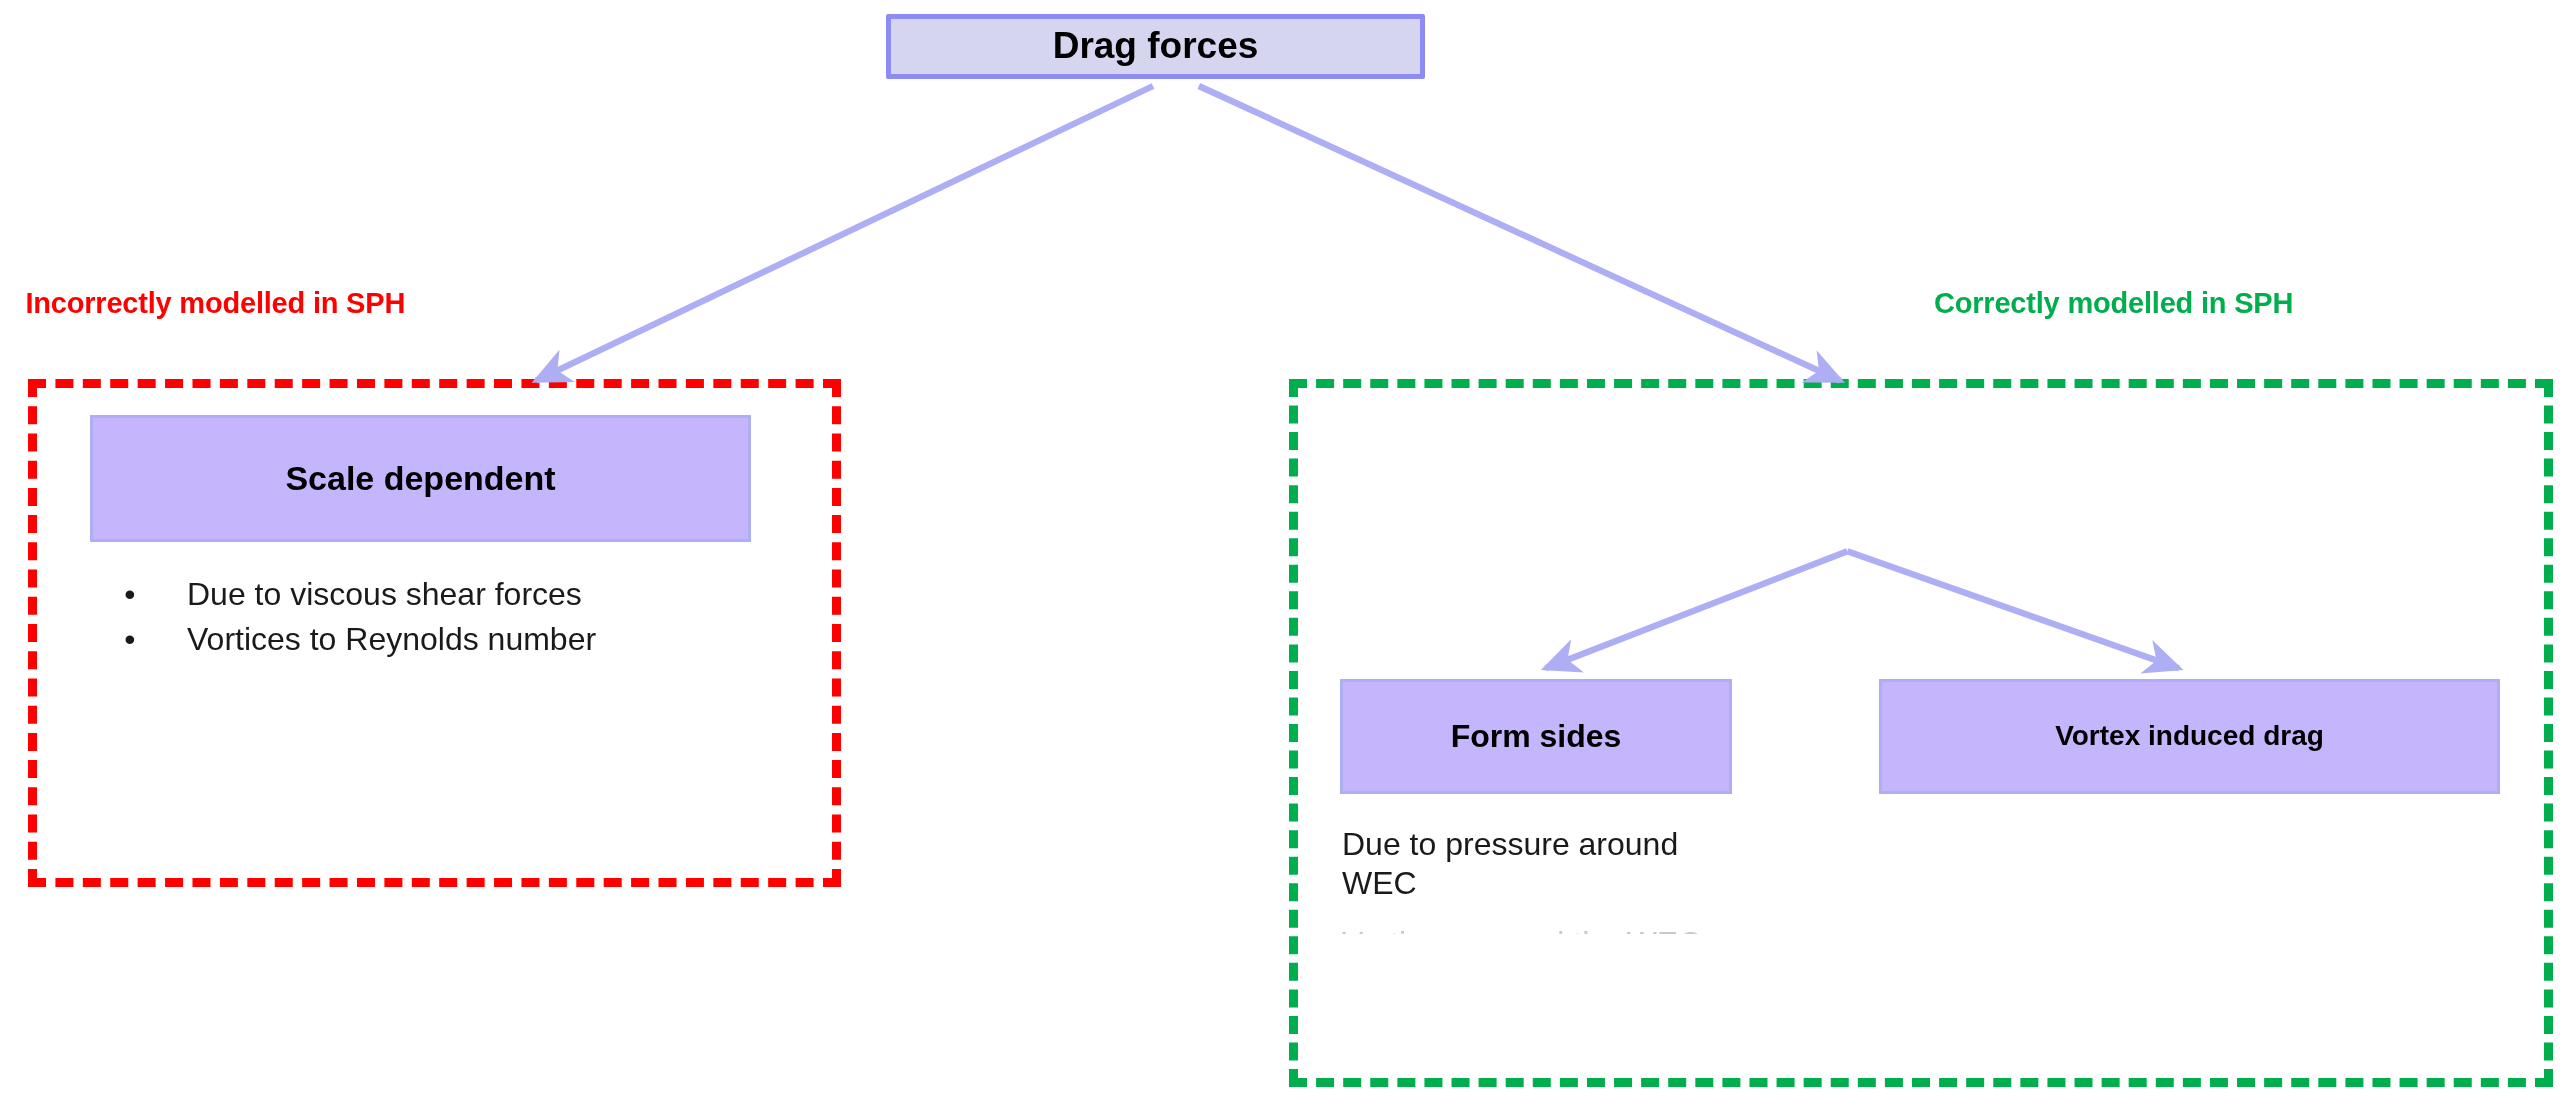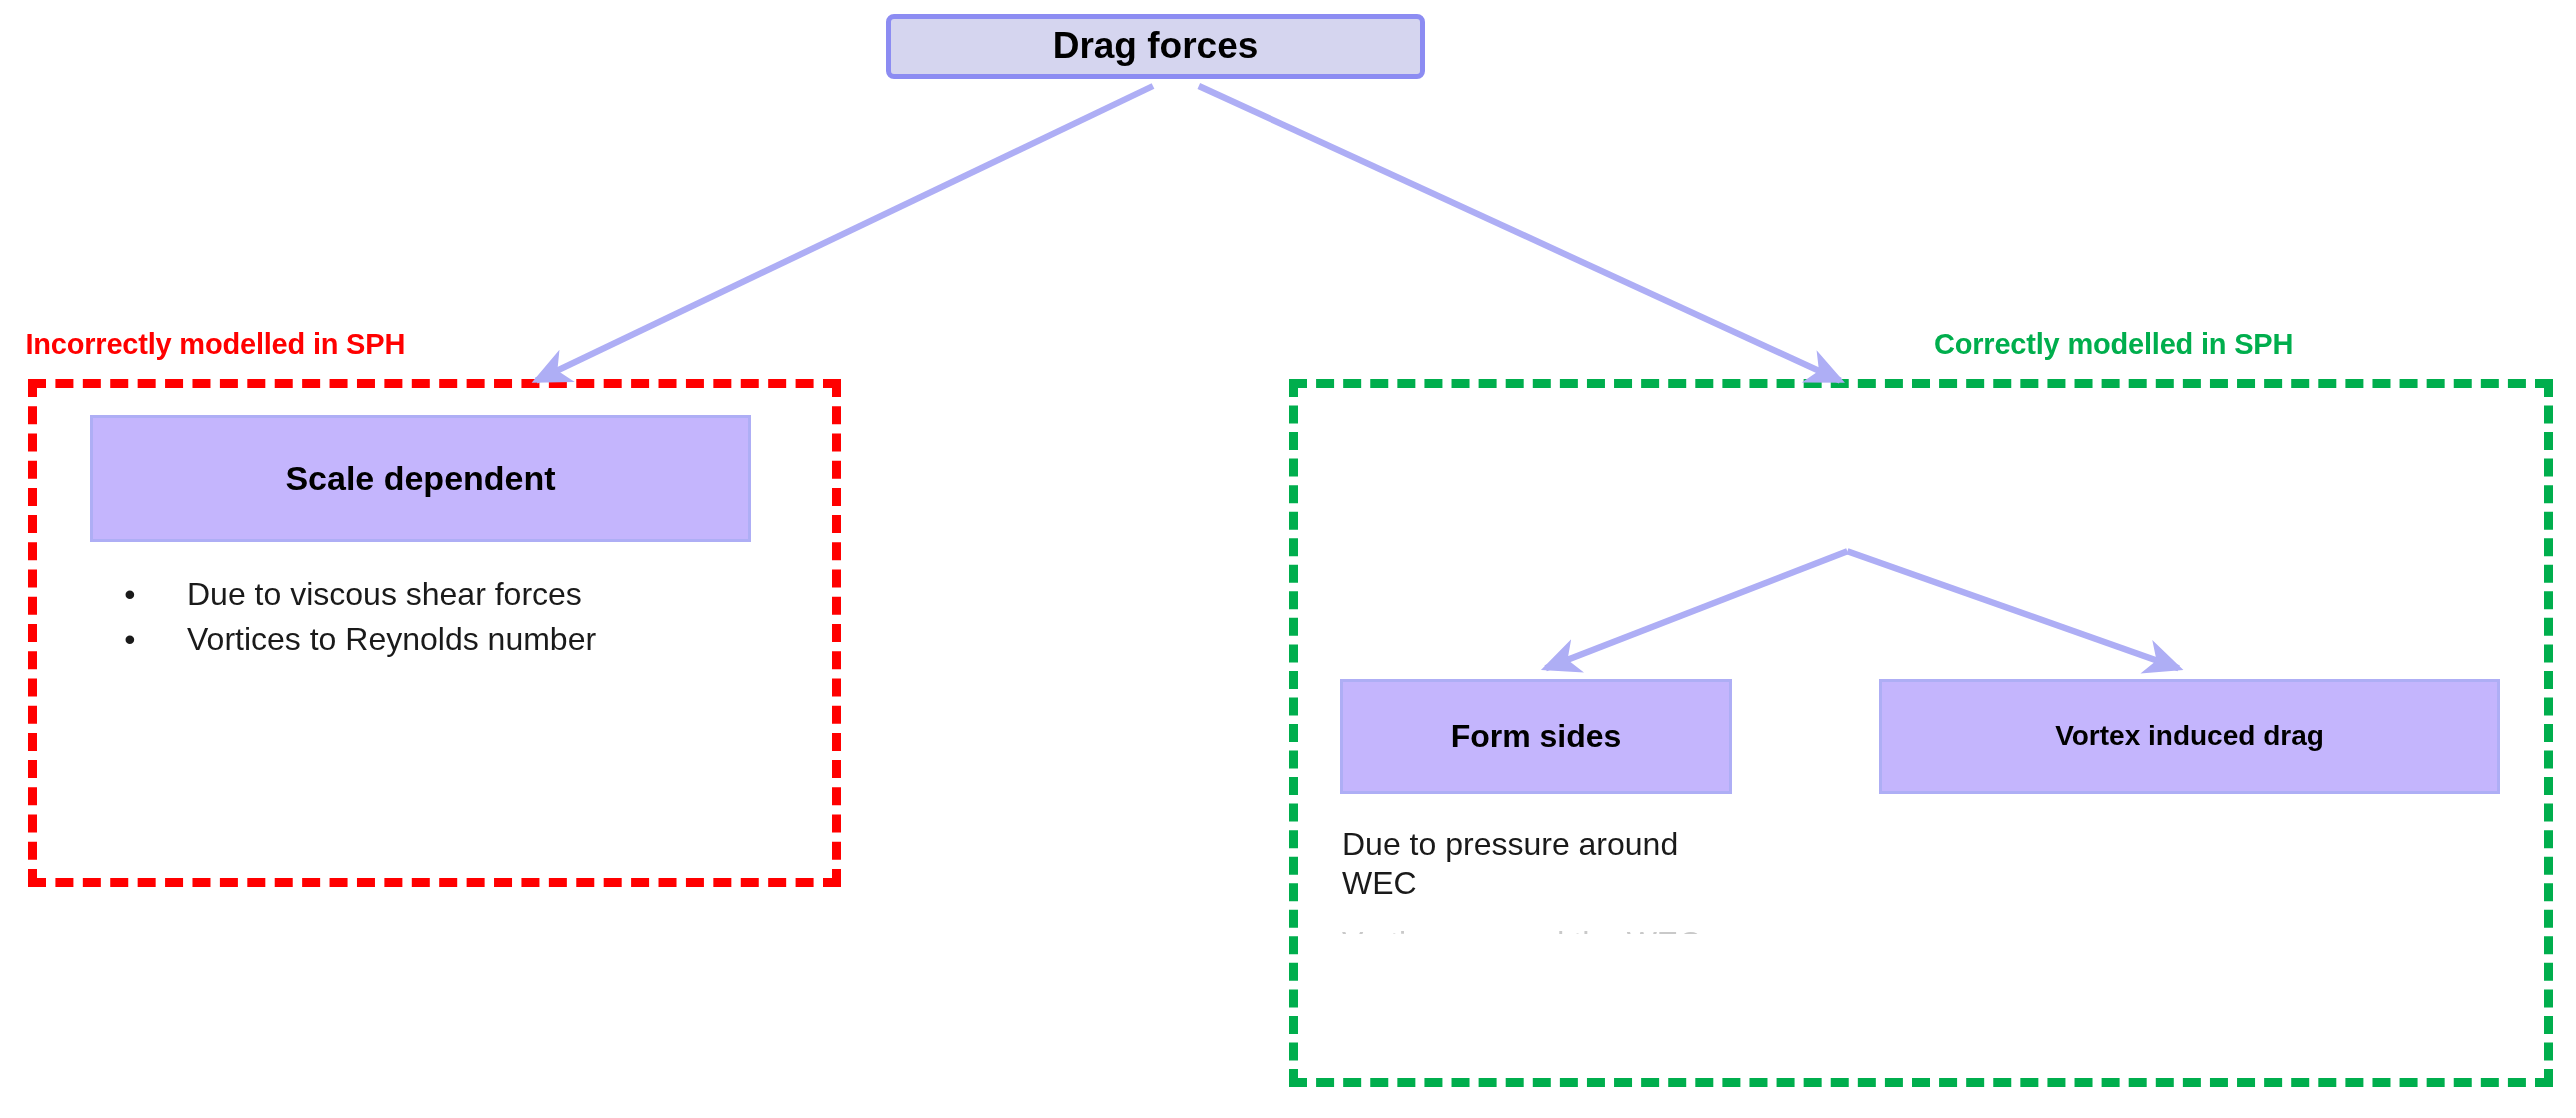--- a/index.html
+++ b/index.html
@@ -48,21 +48,20 @@
   }
 
   
   .region-caption {
     position: absolute;
     font-weight: bold;
     font-size: 29px;
     letter-spacing: -0.2px;
     white-space: nowrap;
     line-height: 1;
-    margin-top: 41px;
   }
   #caption-incorrect {
     left: 25.4px;
     top: 289px;
     color: #FF0000;
   }
   #caption-correct {
     left: 1934px;
     top: 289px;
     color: #00AE4D;
@@ -81,21 +80,21 @@
     line-height: 1.1;
   }
 
   #node-root {
     left: 886px;
     top: 14px;
     width: 539px;
     height: 65px;
     background: #D5D5EF;
     border: 5px solid #8C8CF2;
-    border-radius: 8px;
+    border-radius: 2px;
     font-size: 37px;
   }
 
   .node-plain {
     background: #c4b5fd;
     border: 3.5px solid #AEAEF5;
     font-size: 34px;
   }
   #node-scale-dependent {
     left: 90px;

